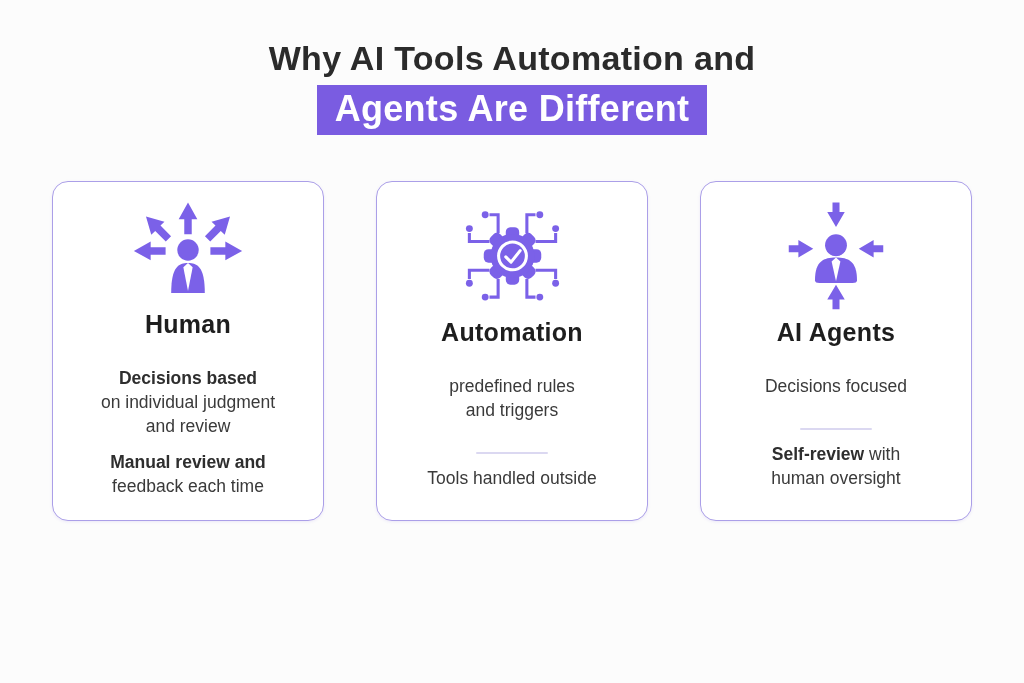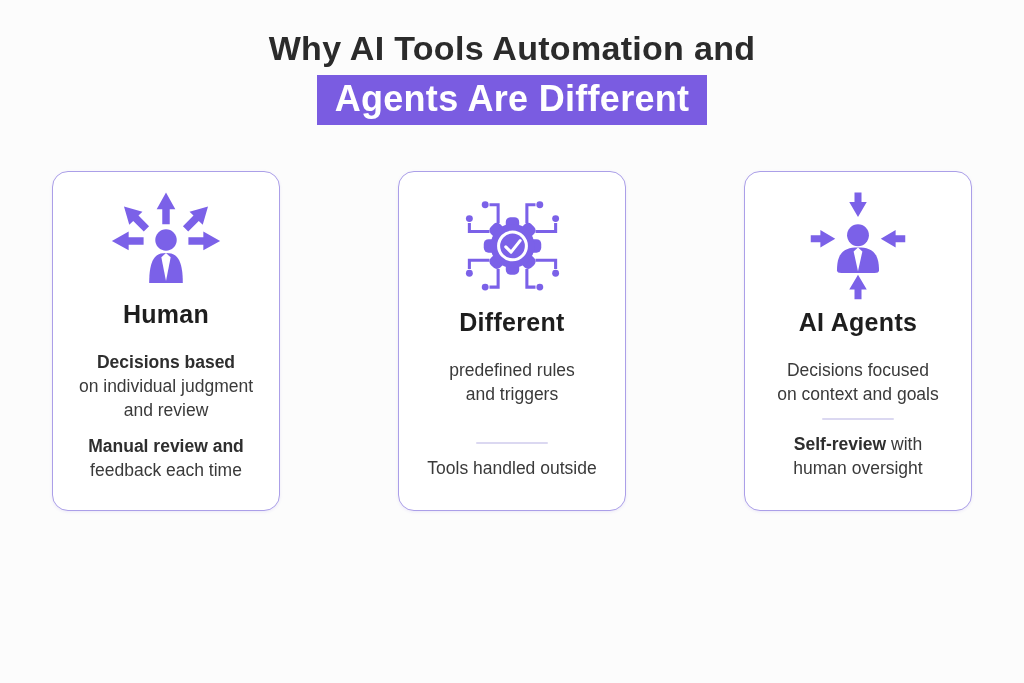--- a/index.html
+++ b/index.html
@@ -7,52 +7,52 @@
     --title:#2b2b2b; --body:#3a3a3a; --card-bg:#ffffff; --page-bg:#fcfcfc;
   }
   *{box-sizing:border-box;}
   html,body{margin:0;padding:0;}
   body{
     width:1024px;height:683px;overflow:hidden;
     background:var(--page-bg);
     font-family:"Liberation Sans", sans-serif;
     color:var(--body);
   }
-  .header{padding-top:28px;text-align:center;}
+  .header{padding-top:38px;text-align:center;}
   .title-line1{
     display:block;font-size:34px;font-weight:bold;color:var(--title);
     letter-spacing:.3px;line-height:1.2;
   }
   .title-line2{
     display:inline-block;margin-top:6px;background:var(--accent);color:#fff;
     font-size:36px;font-weight:bold;letter-spacing:.3px;
     padding:3px 18px 6px;line-height:1.15;
   }
   .cards{
     display:flex;justify-content:space-between;
     padding:0 52px;margin-top:46px;
   }
   .card{
-    width:228px;height:340px;background:var(--card-bg);
+    width:272px;height:340px;background:var(--card-bg);
     border:1.5px solid var(--border);border-radius:16px;
     box-shadow:0 1px 3px rgba(120,100,220,.12);
     display:flex;flex-direction:column;align-items:center;
     padding:16px 14px 30px;
   }
   .icon-wrap{
     height:112px;display:flex;align-items:center;justify-content:center;
     color:var(--icon);
   }
   .icon-wrap svg{display:block;}
   .card-title{
     margin:8px 0 0;font-size:25px;font-weight:bold;color:#1e1e1e;
     letter-spacing:.3px;
   }
   .point{
-    margin:21px 0 0;font-size:17.5px;line-height:24px;text-align:center;
+    margin:27px 0 0;font-size:17.5px;line-height:24px;text-align:center;
     color:var(--body);
   }
   .point .ln{display:block;}
   .point .b{font-weight:bold;color:#2e2e2e;}
   .divider{
     width:72px;height:2px;border-radius:1px;background:var(--divider);
     margin-top:auto;margin-bottom:12px;
   }
   .point.second{margin:0;}
 </style>
@@ -126,21 +126,21 @@
           <rect x="-7" y="-30" width="14" height="60" rx="5"></rect>
           <rect x="-7" y="-30" width="14" height="60" rx="5" transform="rotate(45)"></rect>
           <rect x="-7" y="-30" width="14" height="60" rx="5" transform="rotate(90)"></rect>
           <rect x="-7" y="-30" width="14" height="60" rx="5" transform="rotate(135)"></rect>
           <circle cx="0" cy="0" r="23"></circle>
         </g>
         <circle cx="60" cy="57" r="14.5" fill="none" stroke="#ffffff" stroke-width="3.2"></circle>
         <path d="M53,58 L58.5,63.5 L68,51.5" fill="none" stroke="#ffffff" stroke-width="3.2" stroke-linecap="round" stroke-linejoin="round"></path>
       </svg>
     </div>
-    <h2 class="card-title">Different</h2>
+    <h2 class="card-title">Automation</h2>
     <p class="point">
       <span class="ln"><span class="b"></span><span>predefined rules</span></span>
       <span class="ln"><span class="b"></span><span>and triggers</span></span>
     </p>
     <div class="divider"></div>
     <p class="point second">
       <span class="ln"><span class="b"></span><span>Tools handled outside</span></span>
     </p>
   </section>
 
@@ -155,21 +155,20 @@
         <use href="#arrB" transform="translate(20,58) rotate(90)"></use>
         <use href="#arrB" transform="translate(100,58) rotate(-90)"></use>
         <circle cx="60" cy="54" r="12.5"></circle>
         <path d="M36,94 C36,72 46,68 60,68 C74,68 84,72 84,94 C84,96.5 82,97 79,97 L41,97 C38,97 36,96.5 36,94 Z"></path>
         <polygon points="60,68 55,72.5 60,95 65,72.5" fill="#ffffff"></polygon>
       </svg>
     </div>
     <h2 class="card-title">AI Agents</h2>
     <p class="point">
       <span class="ln"><span class="b"></span><span>Decisions focused</span></span>
-      <span class="ln"><span class="b"></span><span>on context and goals</span></span>
     </p>
     <div class="divider"></div>
     <p class="point second">
       <span class="ln"><span class="b">Self-review</span><span> with</span></span>
       <span class="ln"><span class="b"></span><span>human oversight</span></span>
     </p>
   </section>
 
 </div>
 

